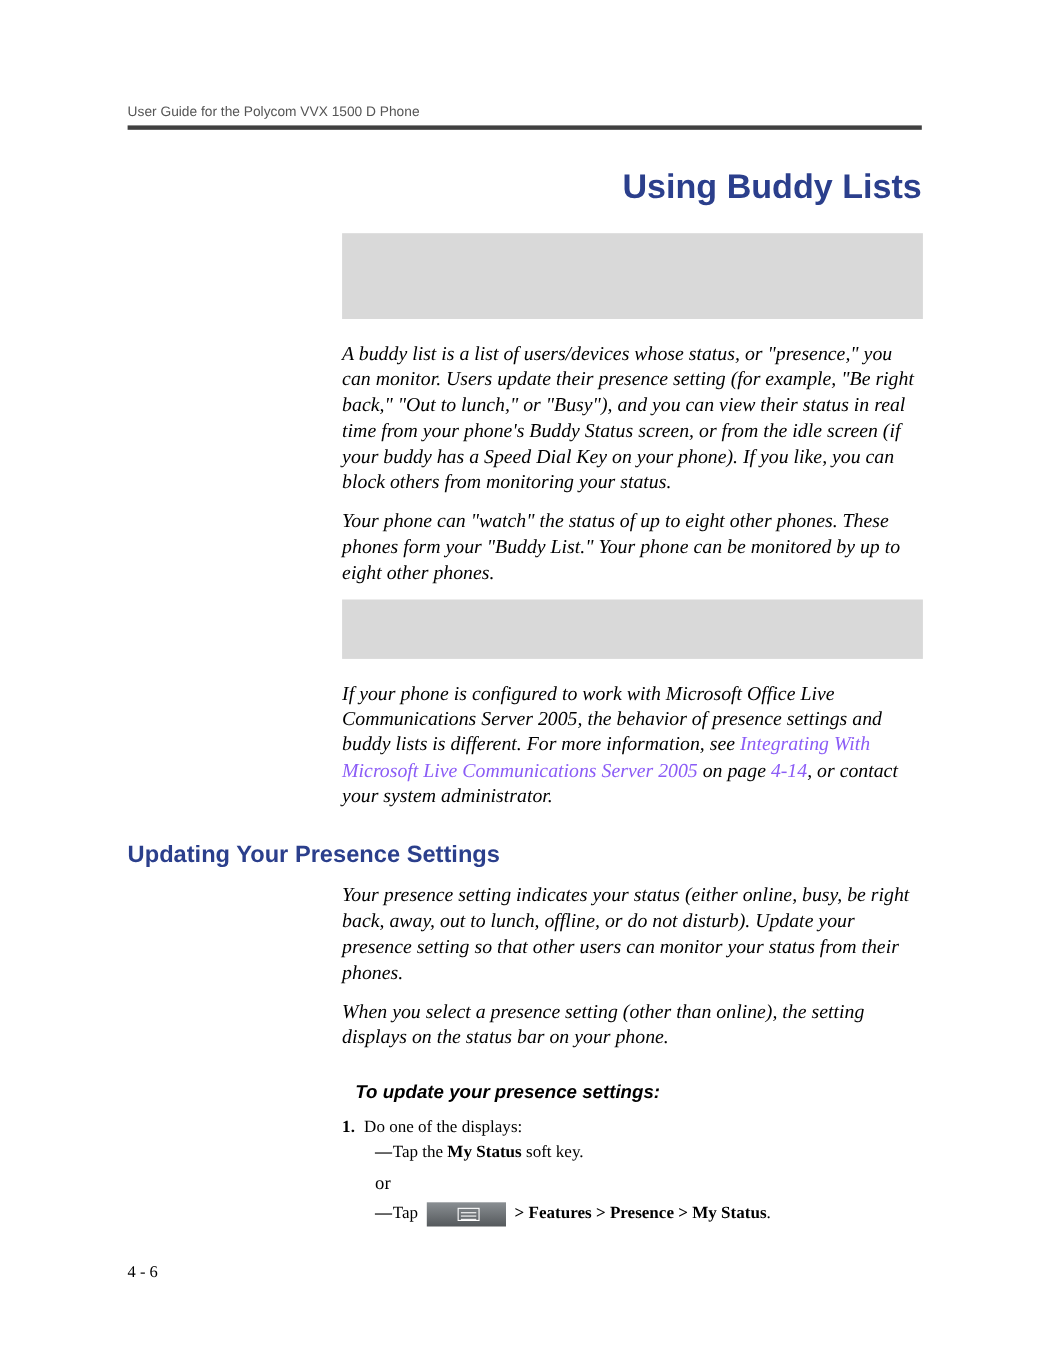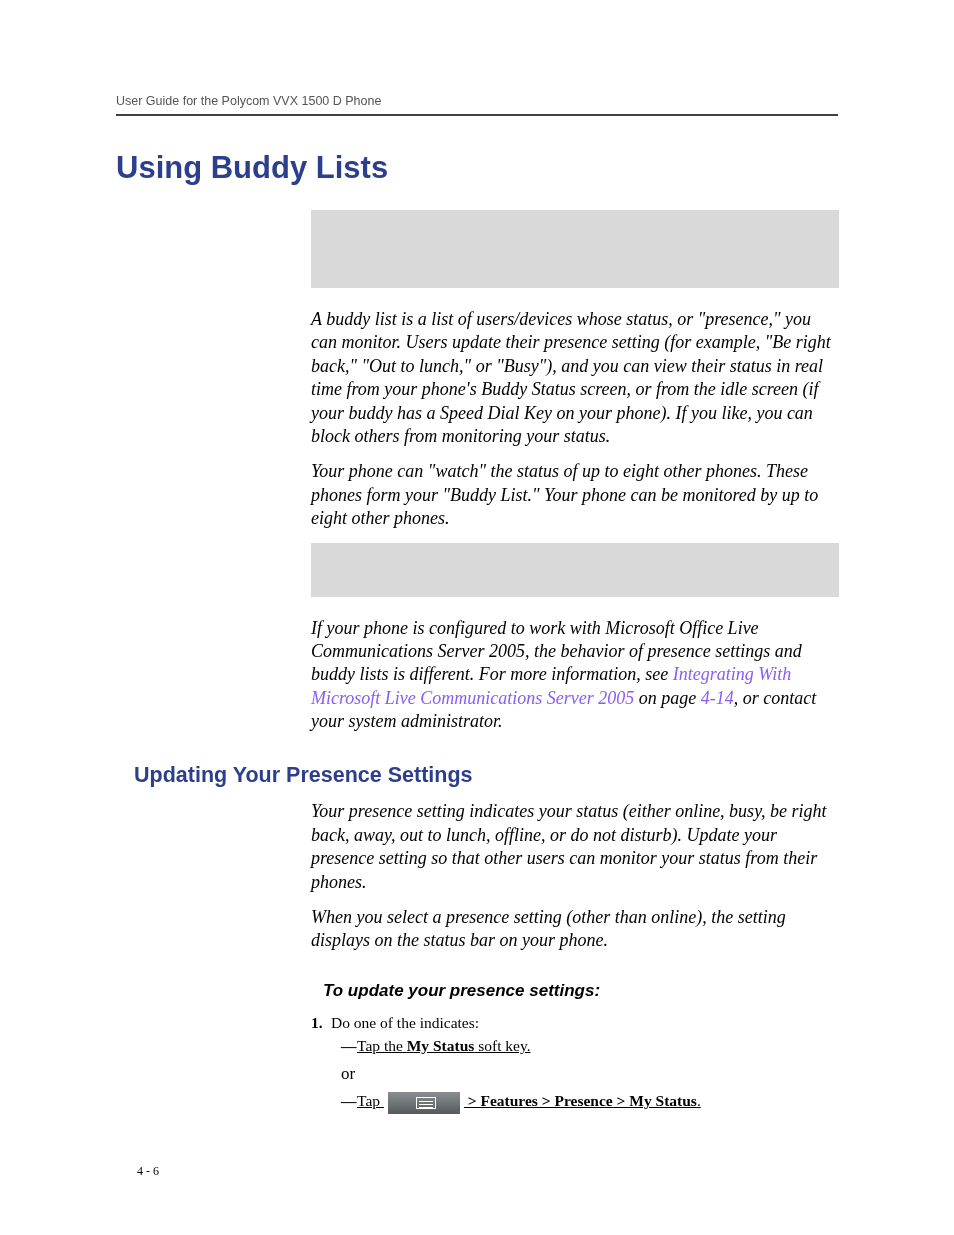--- a/index.html
+++ b/index.html
@@ -14,36 +14,37 @@
     height: 1235px;
     position: relative;
     box-sizing: border-box;
     padding: 94px 116px 0 116px;
   }
   .header {
     font-family: "Trebuchet MS", "Lucida Grande", Arial, sans-serif;
     font-size: 12.5px;
     color: #555;
     padding-bottom: 6px;
-    border-bottom: 2px solid #404040;
+    border-bottom: 4px solid #404040;
     margin-bottom: 34px;
   }
   .h1 {
     font-family: "Trebuchet MS", "Lucida Grande", Arial, sans-serif;
     font-weight: bold;
     font-size: 31px;
     color: #2b3f8c;
     margin: 0 0 24px 0;
+    text-align: right;
   }
   .h2 {
     font-family: "Trebuchet MS", "Lucida Grande", Arial, sans-serif;
     font-weight: bold;
     font-size: 21.5px;
     color: #2b3f8c;
-    margin: 30px 0 12px 18px;
+    margin: 30px 0 12px 0;
   }
   .content-col {
     margin-left: 195px;
     width: 528px;
   }
   .gray-box {
     background: #d9d9d9;
     height: 78px;
     margin-bottom: 20px;
   }
@@ -72,21 +73,20 @@
   }
   .step .num {
     font-weight: bold;
     display: inline-block;
     width: 20px;
   }
   .sub {
     margin-left: 30px;
     font-size: 15.5px;
     line-height: 1.6;
-    text-decoration: underline;
   }
   .dash {
     display: inline-block;
     width: 16px;
     font-weight: bold;
   }
   .or {
     margin-left: 30px;
     font-size: 17px;
     line-height: 1.8;
@@ -110,23 +110,22 @@
     border: 1px solid #fff;
     box-sizing: border-box;
     background:
       linear-gradient(#fff,#fff) 2px 3px/14px 1px no-repeat,
       linear-gradient(#fff,#fff) 2px 6px/14px 1px no-repeat,
       linear-gradient(#fff,#fff) 2px 9px/14px 1px no-repeat;
   }
   .footer {
     position: absolute;
     left: 116px;
-    bottom: 56px;
-    font-size: 12px;
-    margin-left: 21px;
+    bottom: 69px;
+    font-size: 15px;
   }
   .bold { font-weight: bold; }
 </style>
 </head>
 <body>
 
 <div class="page">
 
   <div class="header">User Guide for the Polycom VVX 1500 D Phone</div>
 
@@ -149,21 +148,21 @@
 
   <h2 class="h2">Updating Your Presence Settings</h2>
 
   <div class="content-col">
     <p class="body">Your presence setting indicates your status (either online, busy, be right back, away, out to lunch, offline, or do not disturb). Update your presence setting so that other users can monitor your status from their phones.</p>
     <p class="body">When you select a presence setting (other than online), the setting displays on the status bar on your phone.</p>
 
     <div class="proc-head">To update your presence settings:</div>
 
     <div class="step">
-      <span class="num">1.</span><span>Do one of the indicates:</span>
+      <span class="num">1.</span><span>Do one of the displays:</span>
     </div>
 
     <div class="sub">
       <span class="dash">—</span><span>Tap the </span><span class="bold">My Status</span><span> soft key.</span>
     </div>
 
     <div class="or">or</div>
 
     <div class="sub">
       <span class="dash">—</span><span>Tap </span><span class="menu-icon"></span><span class="bold"> &gt; Features &gt; Presence &gt; My Status</span><span>.</span>

